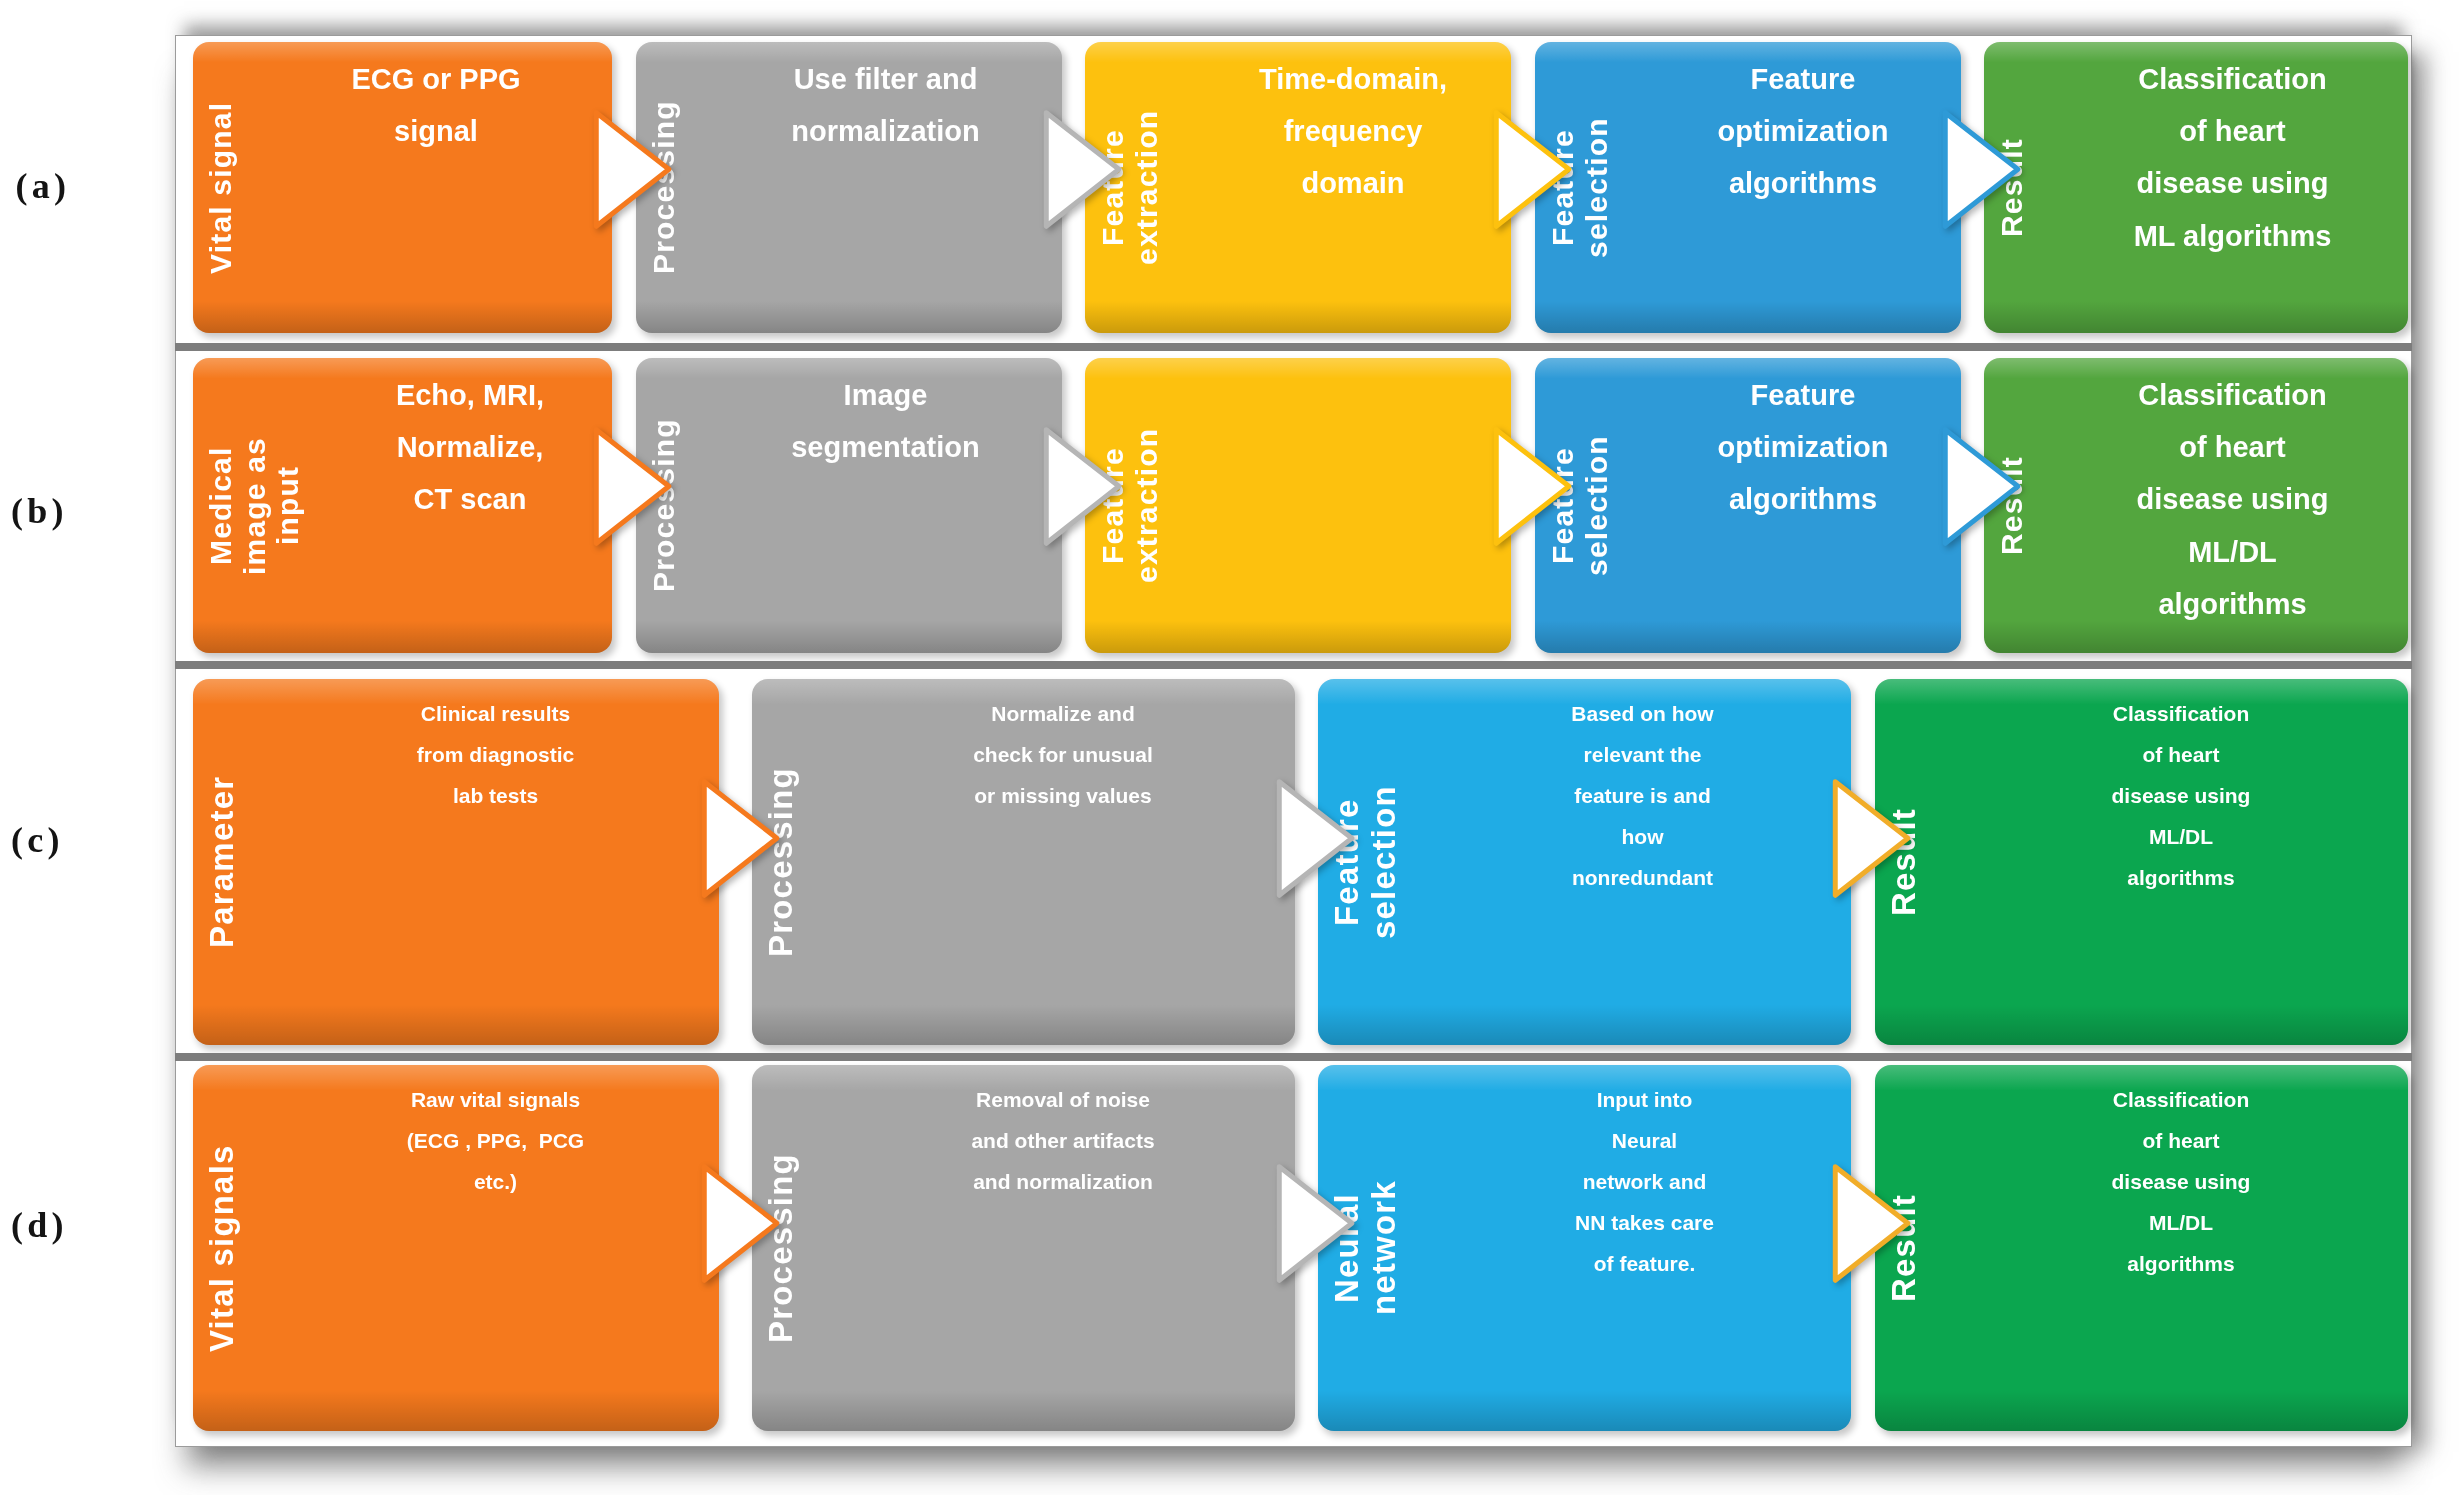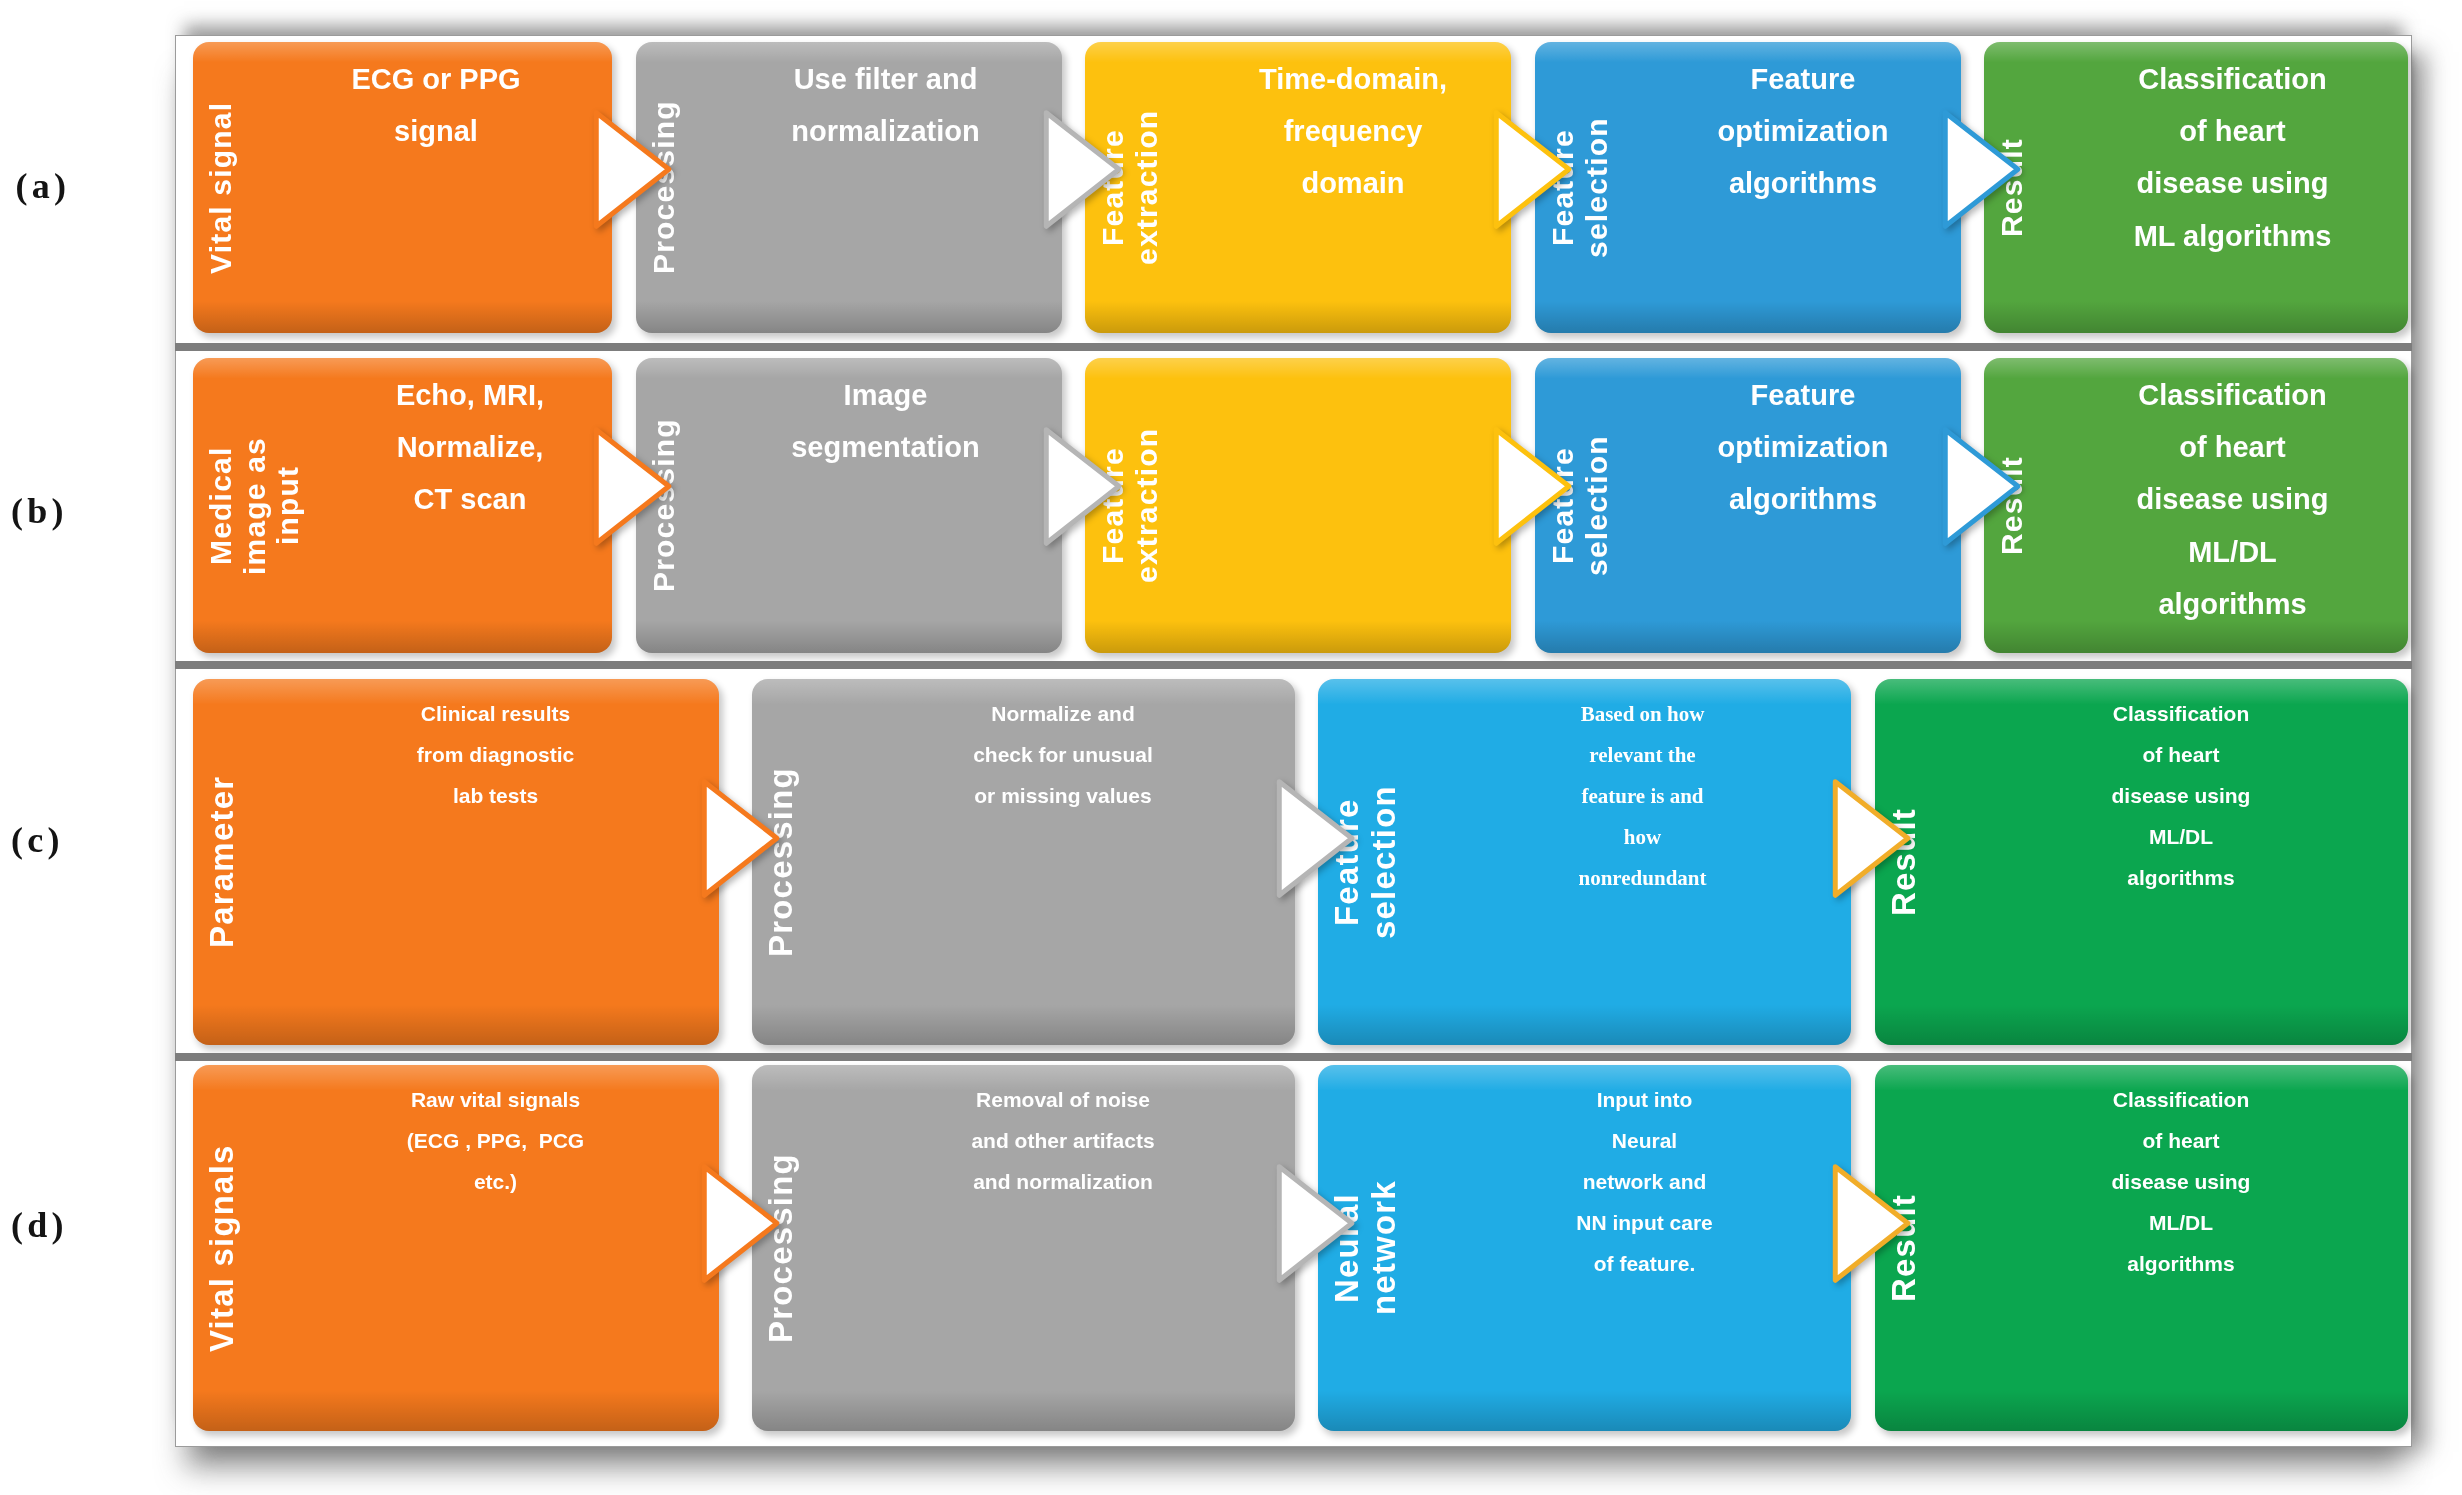--- a/index.html
+++ b/index.html
@@ -191,21 +191,21 @@
   </div>
   <div class="box row-cd bg-gray" style="left:752px; top:679px; width:543px; height:366px;">
     <div class="vlabel">Processing</div>
     <div class="content t-center" style="left:99px;">Normalize and
 check for unusual
 or missing values</div>
   </div>
   <div class="box row-cd bg-lightblue" style="left:1318px; top:679px; width:533px; height:366px;">
     <div class="vlabel">Feature
 selection</div>
-    <div class="content t-center" style="left:136px;font-family:Liberation Serif, serif;">Based on how
+    <div class="content t-center" style="left:136px;">Based on how
 relevant the
 feature is and
 how
 nonredundant</div>
   </div>
   <div class="box row-cd bg-emerald" style="left:1875px; top:679px; width:533px; height:366px;">
     <div class="vlabel">Result</div>
     <div class="content t-center" style="left:99px;">Classification
 of heart
 disease using
@@ -242,21 +242,21 @@
     <div class="content t-center" style="left:99px;">Removal of noise
 and other artifacts
 and normalization</div>
   </div>
   <div class="box row-cd bg-lightblue" style="left:1318px; top:1065px; width:533px; height:366px;">
     <div class="vlabel">Neural
 network</div>
     <div class="content t-center" style="left:140px;">Input into
 Neural
 network and
-NN input care
+NN takes care
 of feature.</div>
   </div>
   <div class="box row-cd bg-emerald" style="left:1875px; top:1065px; width:533px; height:366px;">
     <div class="vlabel">Result</div>
     <div class="content t-center" style="left:99px;">Classification
 of heart
 disease using
 ML/DL
 algorithms</div>
   </div>

